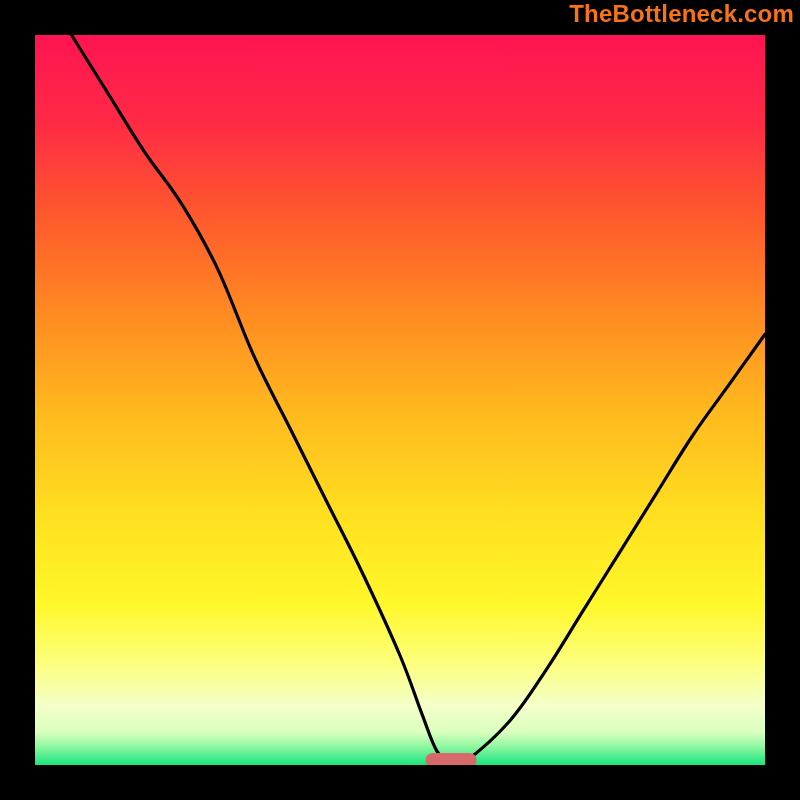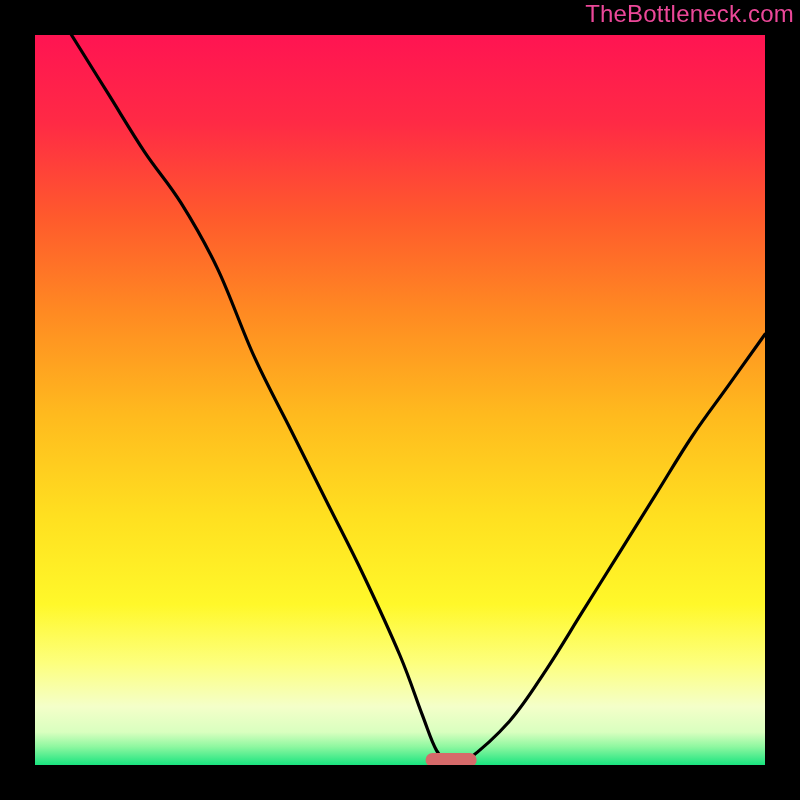--- a/index.html
+++ b/index.html
@@ -14,23 +14,23 @@
   .stage {
     position: relative;
     width: 800px;
     height: 800px;
     background: #000;
   }
   .watermark {
     position: absolute;
     top: 0;
     right: 6px;
-    color: #ec4899;
+    color: #f97316;
     font-size: 24px;
-    font-weight: 400;
+    font-weight: 700;
     letter-spacing: 0.2px;
     z-index: 20;
     user-select: none;
   }
   .plot-area {
     position: absolute;
     left: 35px;
     top: 35px;
     width: 730px;
     height: 730px;

